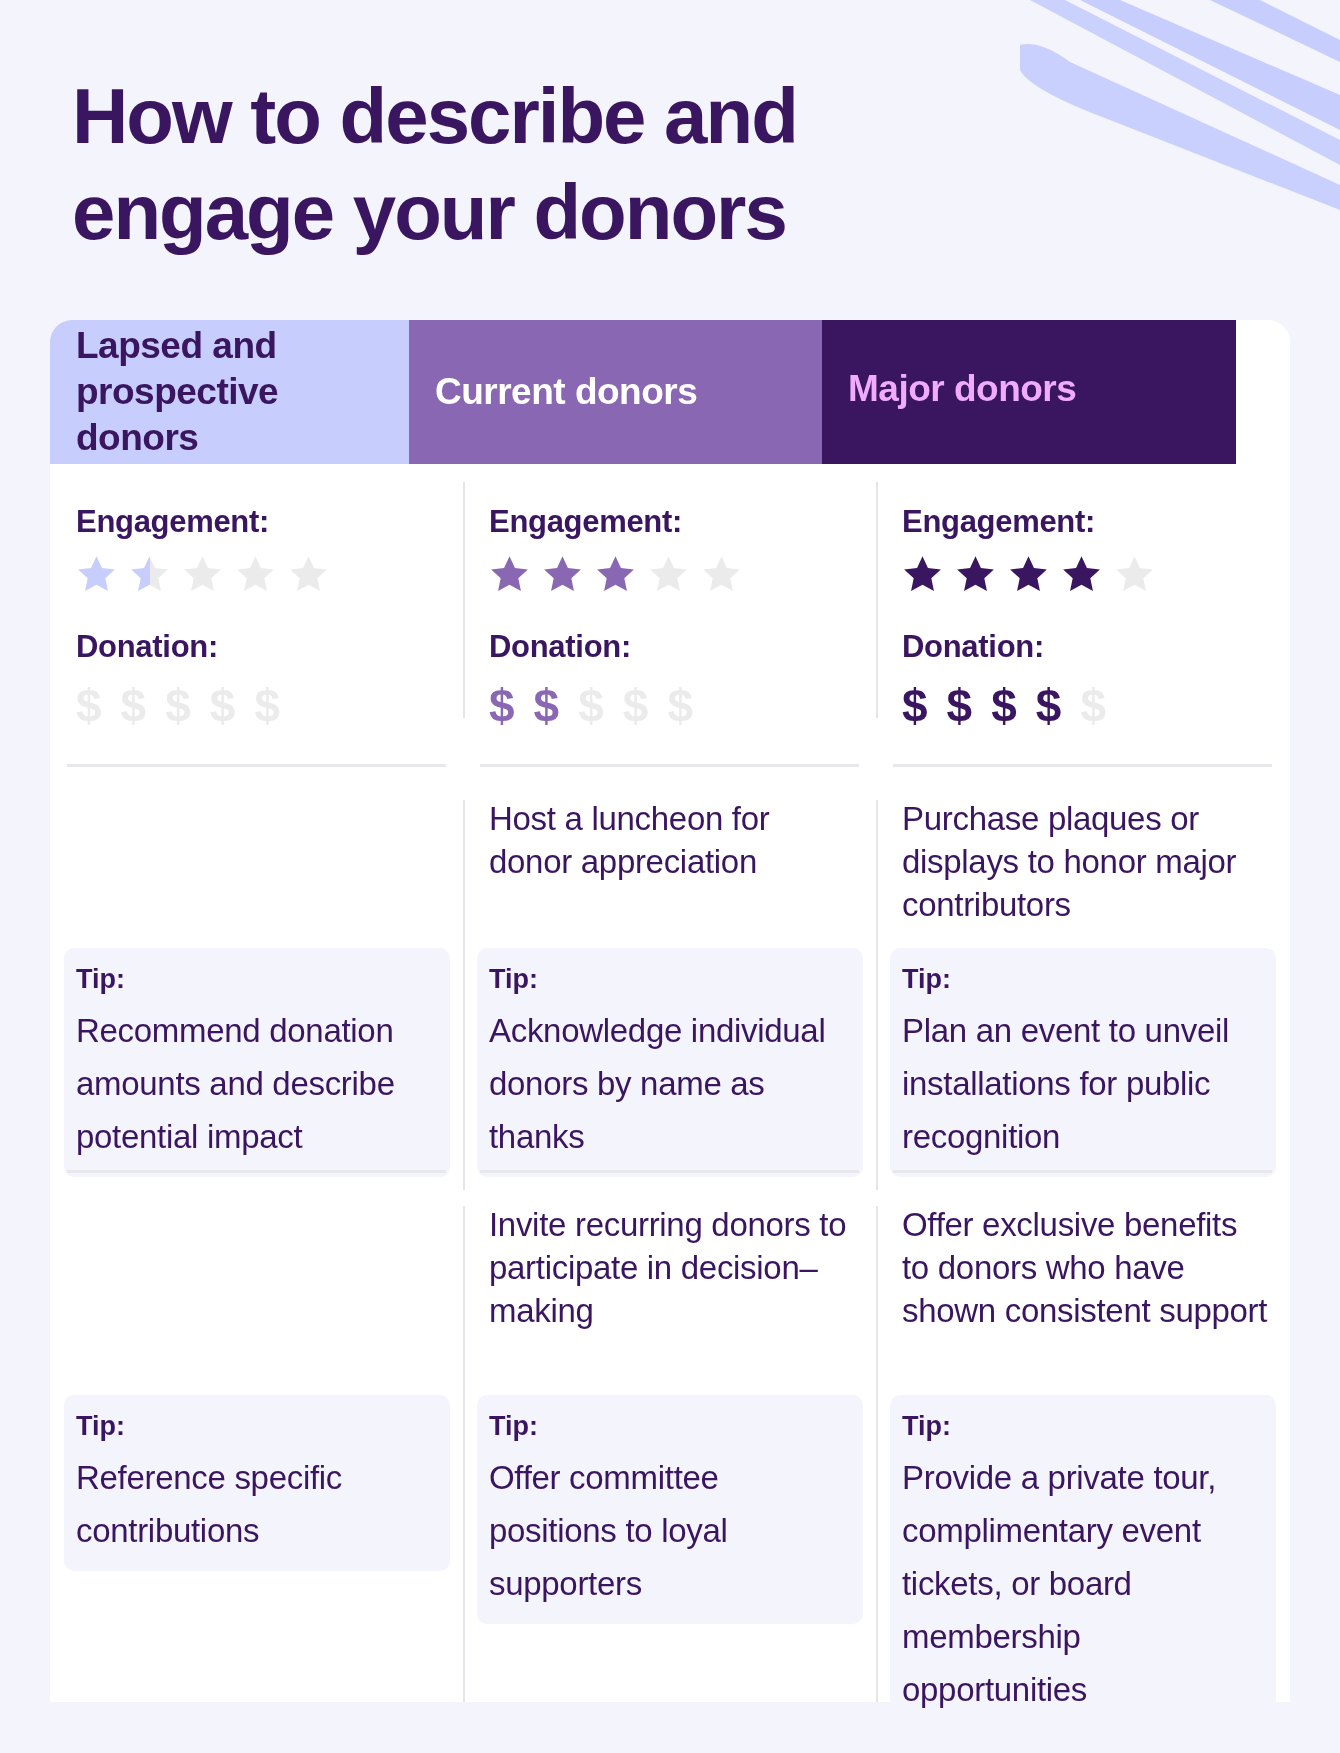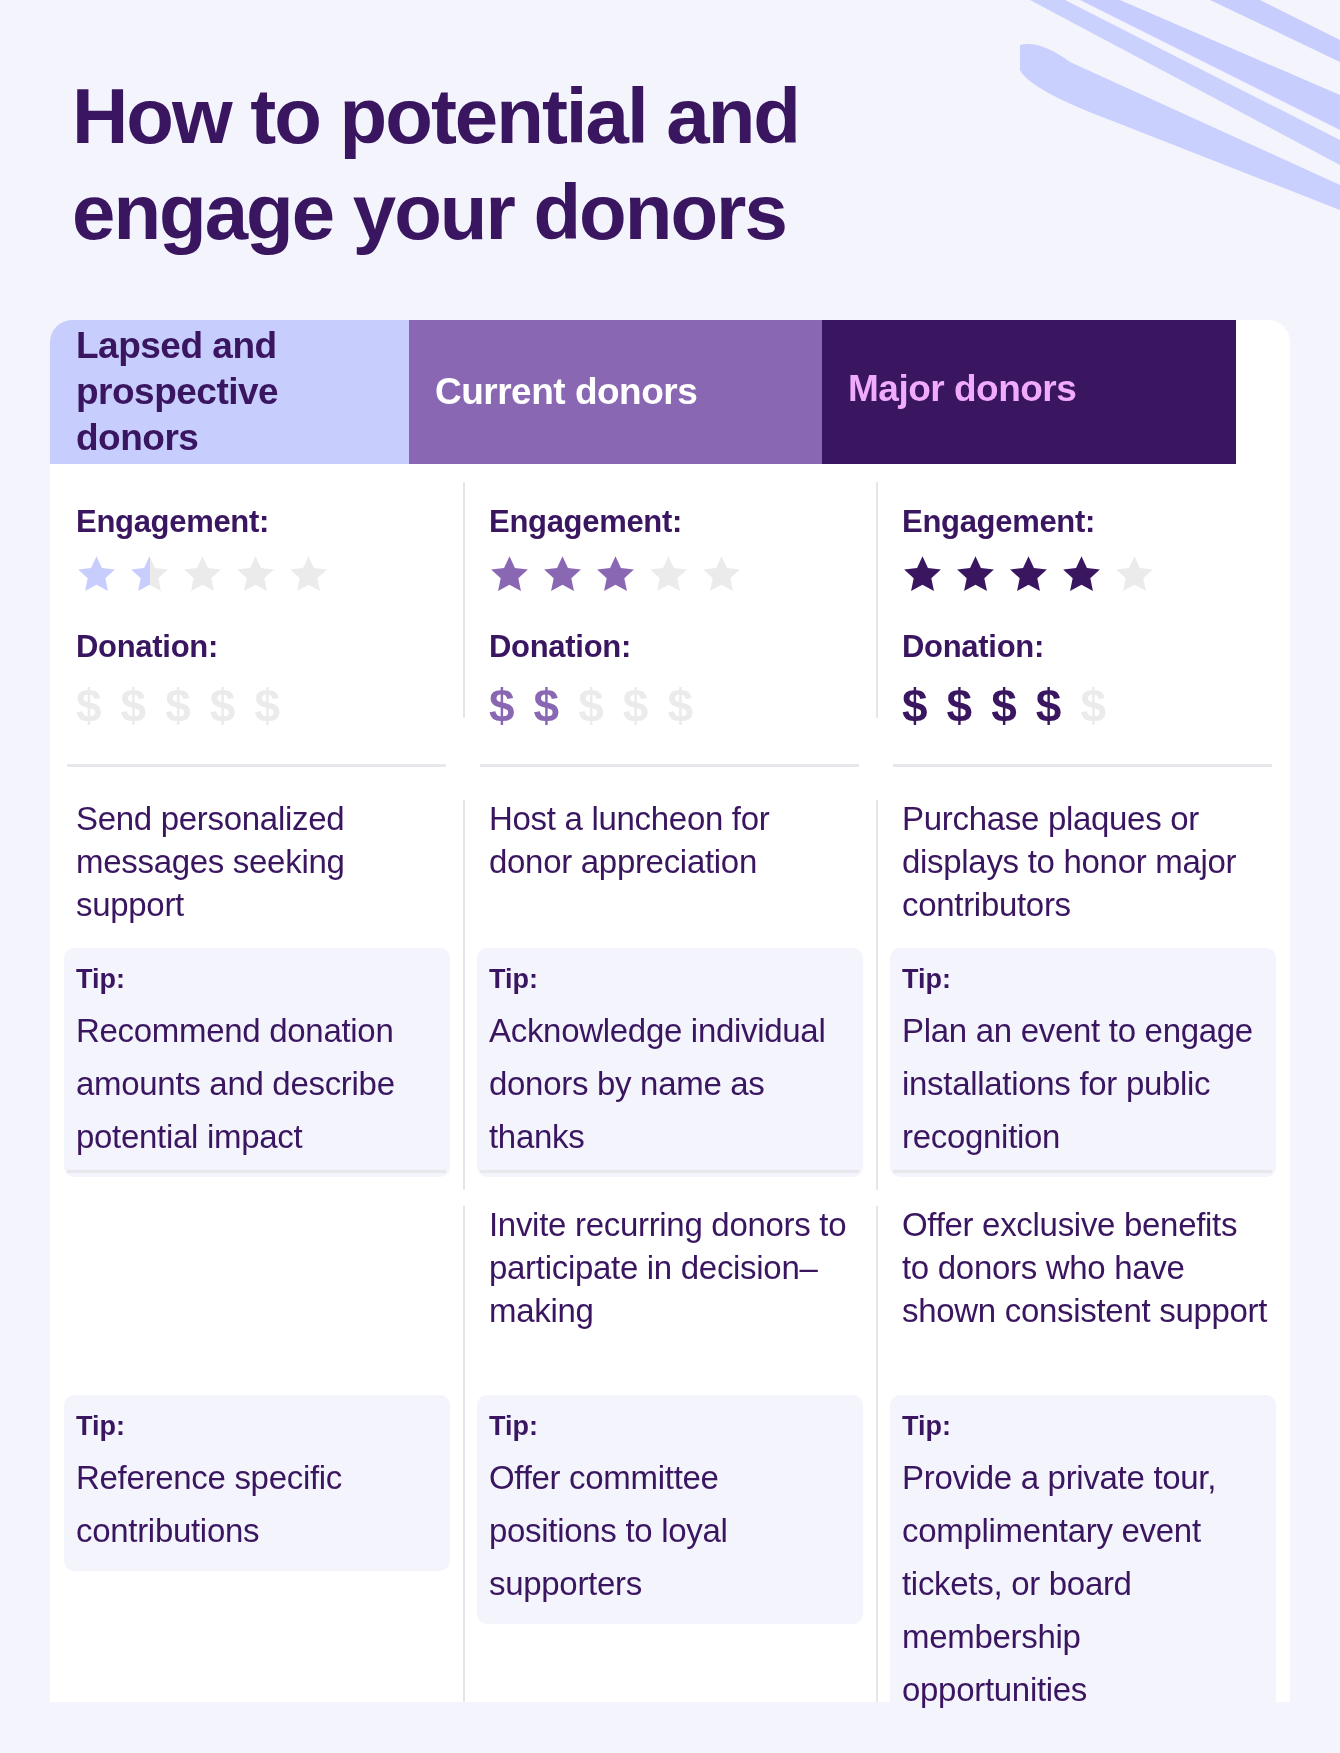--- a/index.html
+++ b/index.html
@@ -45,21 +45,21 @@
 <svg class="brush" viewBox="0 0 380 220">
   <g fill="#c7cdfd">
     <path d="M120 0 L160 0 L380 95 L380 130 Z"></path>
     <path d="M70 0 L105 0 L380 140 L380 165 Z" opacity="0.9"></path>
     <path d="M250 0 L300 0 L380 40 L380 62 Z"></path>
     <path d="M60 45 Q80 40 110 62 L380 185 L380 210 L150 120 Q70 90 60 70 Z" opacity="0.95"></path>
   </g>
 </svg>
 
 <div class="title">
-  <div>How to potential and</div>
+  <div>How to describe and</div>
   <div>engage your donors</div>
 </div>
 
 <div class="table">
   <div class="header">
     <div class="hcell h1">
       <div>
         <div>Lapsed and</div>
         <div>prospective donors</div>
       </div>
@@ -125,21 +125,20 @@
   <div class="label" style="top:165px;">Donation:</div>
   <div class="dollars" style="top:217px;">
         <span style="color: rgb(235, 235, 235);">$</span>
         <span style="color: rgb(235, 235, 235);">$</span>
         <span style="color: rgb(235, 235, 235);">$</span>
         <span style="color: rgb(235, 235, 235);">$</span>
         <span style="color: rgb(235, 235, 235);">$</span>
       </div>
   <div class="hline" style="top:300px;"></div>
 
-  <div class="body-text" style="top:333px;">Send personalized messages seeking support</div>
   <div class="tip" style="top:484px;">
     <div class="tip-label">Tip:</div>
     <div class="tip-text">Recommend donation amounts and describe potential impact</div>
   </div>
   <div class="hline" style="top:706px;"></div>
 
   <div class="tip" style="top: 931px;">
     <div class="tip-label">Tip:</div>
     <div class="tip-text">Reference specific contributions</div>
   </div>
@@ -276,21 +275,21 @@
         <span style="color: rgb(58, 21, 96);">$</span>
         <span style="color: rgb(58, 21, 96);">$</span>
         <span style="color: rgb(235, 235, 235);">$</span>
       </div>
   <div class="hline" style="top:300px;"></div>
 
   <div class="vline" style="top:336px;height:390px;"></div>
   <div class="body-text" style="top:333px;">Purchase plaques or displays to honor major contributors</div>
   <div class="tip" style="top:484px;">
     <div class="tip-label">Tip:</div>
-    <div class="tip-text">Plan an event to engage installations for public recognition</div>
+    <div class="tip-text">Plan an event to unveil installations for public recognition</div>
   </div>
   <div class="hline" style="top:706px;"></div>
 
   <div class="vline" style="top:742px;height:496px;"></div>
   <div class="body-text" style="top:739px;">Offer exclusive benefits to donors who have shown consistent support</div>
   <div class="tip" style="top: 931px;">
     <div class="tip-label">Tip:</div>
     <div class="tip-text">Provide a private tour, complimentary event tickets, or board membership opportunities</div>
   </div>
 </div>

